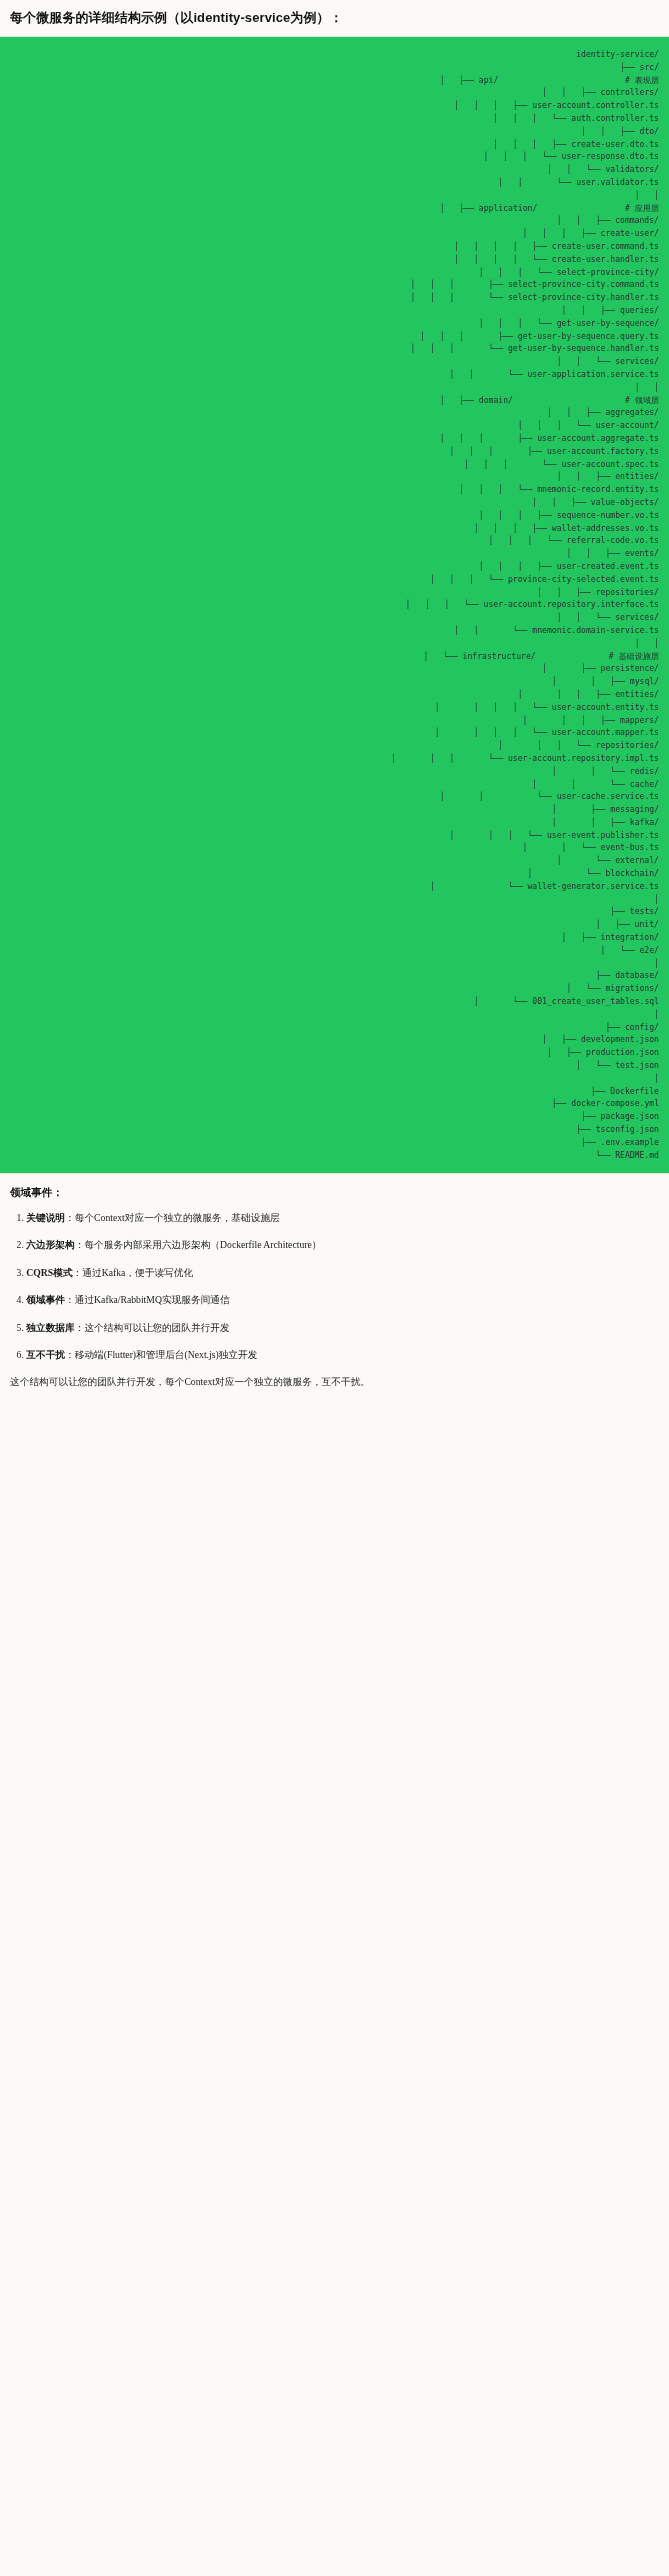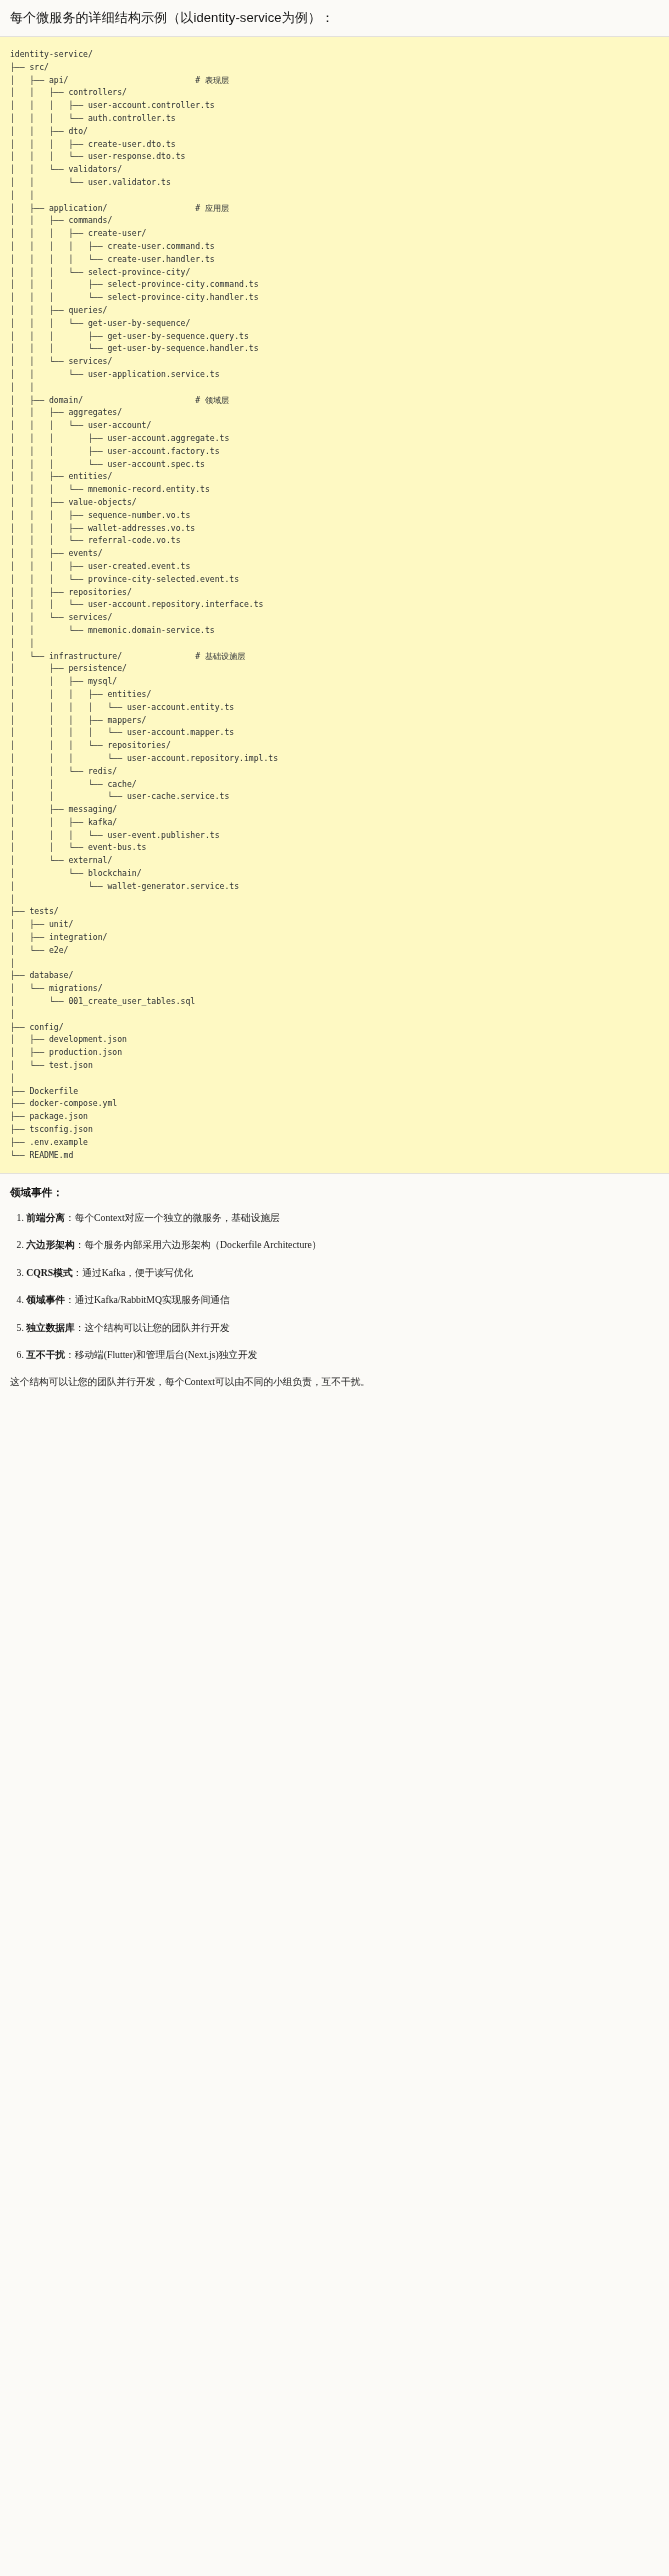--- a/index.html
+++ b/index.html
@@ -14,41 +14,42 @@
     -webkit-font-smoothing: antialiased;
   }
   .page {
     width: 669px;
     box-sizing: border-box;
   }
 
   
   .doc-heading {
     font-family: "Liberation Sans", "DejaVu Sans", sans-serif;
-    font-weight: normal;
+    font-weight: bold;
     font-size: 13px;
     line-height: 1.4;
     color: #141414;
     padding: 8.8px 10px 8.8px 10px;
     margin: 0;
     letter-spacing: 0.1px;
   }
   .rule {
     border: 0;
     border-top: 0.6px solid #e3e1dc;
     margin: 0;
     height: 0;
   }
 
   
   .code-block {
-    background: #fef9c3;
+    background: #22c55e;
     padding: 11.3px 10px 11.3px 10px;
     margin: 0;
     overflow: hidden;
+    text-align: right;
   }
   pre.tree {
     margin: 0;
     padding: 0;
     font-family: "DejaVu Sans Mono", "Liberation Mono", monospace;
     font-size: 8.1px;
     line-height: 12.8px;
     color: #2a2e33;
     white-space: pre;
     letter-spacing: 0px;
@@ -193,37 +194,37 @@
 └── README.md</pre>
   </div>
 
   <hr class="rule">
 
   <div class="notes">
     <h3 class="notes-heading">领域事件：</h3>
 
     <ol class="notes-list">
       <li>
-        <span class="lead">前端分离</span><span>：每个Context对应一个独立的微服务，基础设施层</span>
+        <span class="lead">关键说明</span><span>：每个Context对应一个独立的微服务，基础设施层</span>
       </li>
       <li>
         <span class="lead">六边形架构</span><span>：每个服务内部采用六边形架构（Dockerfile Architecture）</span>
       </li>
       <li>
         <span class="lead">CQRS模式</span><span>：通过Kafka，便于读写优化</span>
       </li>
       <li>
         <span class="lead">领域事件</span><span>：通过Kafka/RabbitMQ实现服务间通信</span>
       </li>
       <li>
         <span class="lead">独立数据库</span><span>：这个结构可以让您的团队并行开发</span>
       </li>
       <li>
         <span class="lead">互不干扰</span><span>：移动端(Flutter)和管理后台(Next.js)独立开发</span>
       </li>
     </ol>
 
-    <p class="closing">这个结构可以让您的团队并行开发，每个Context可以由不同的小组负责，互不干扰。</p>
+    <p class="closing">这个结构可以让您的团队并行开发，每个Context对应一个独立的微服务，互不干扰。</p>
   </div>
 
   <div class="bottom-space"></div>
 </div>
 
 
 </body></html>

